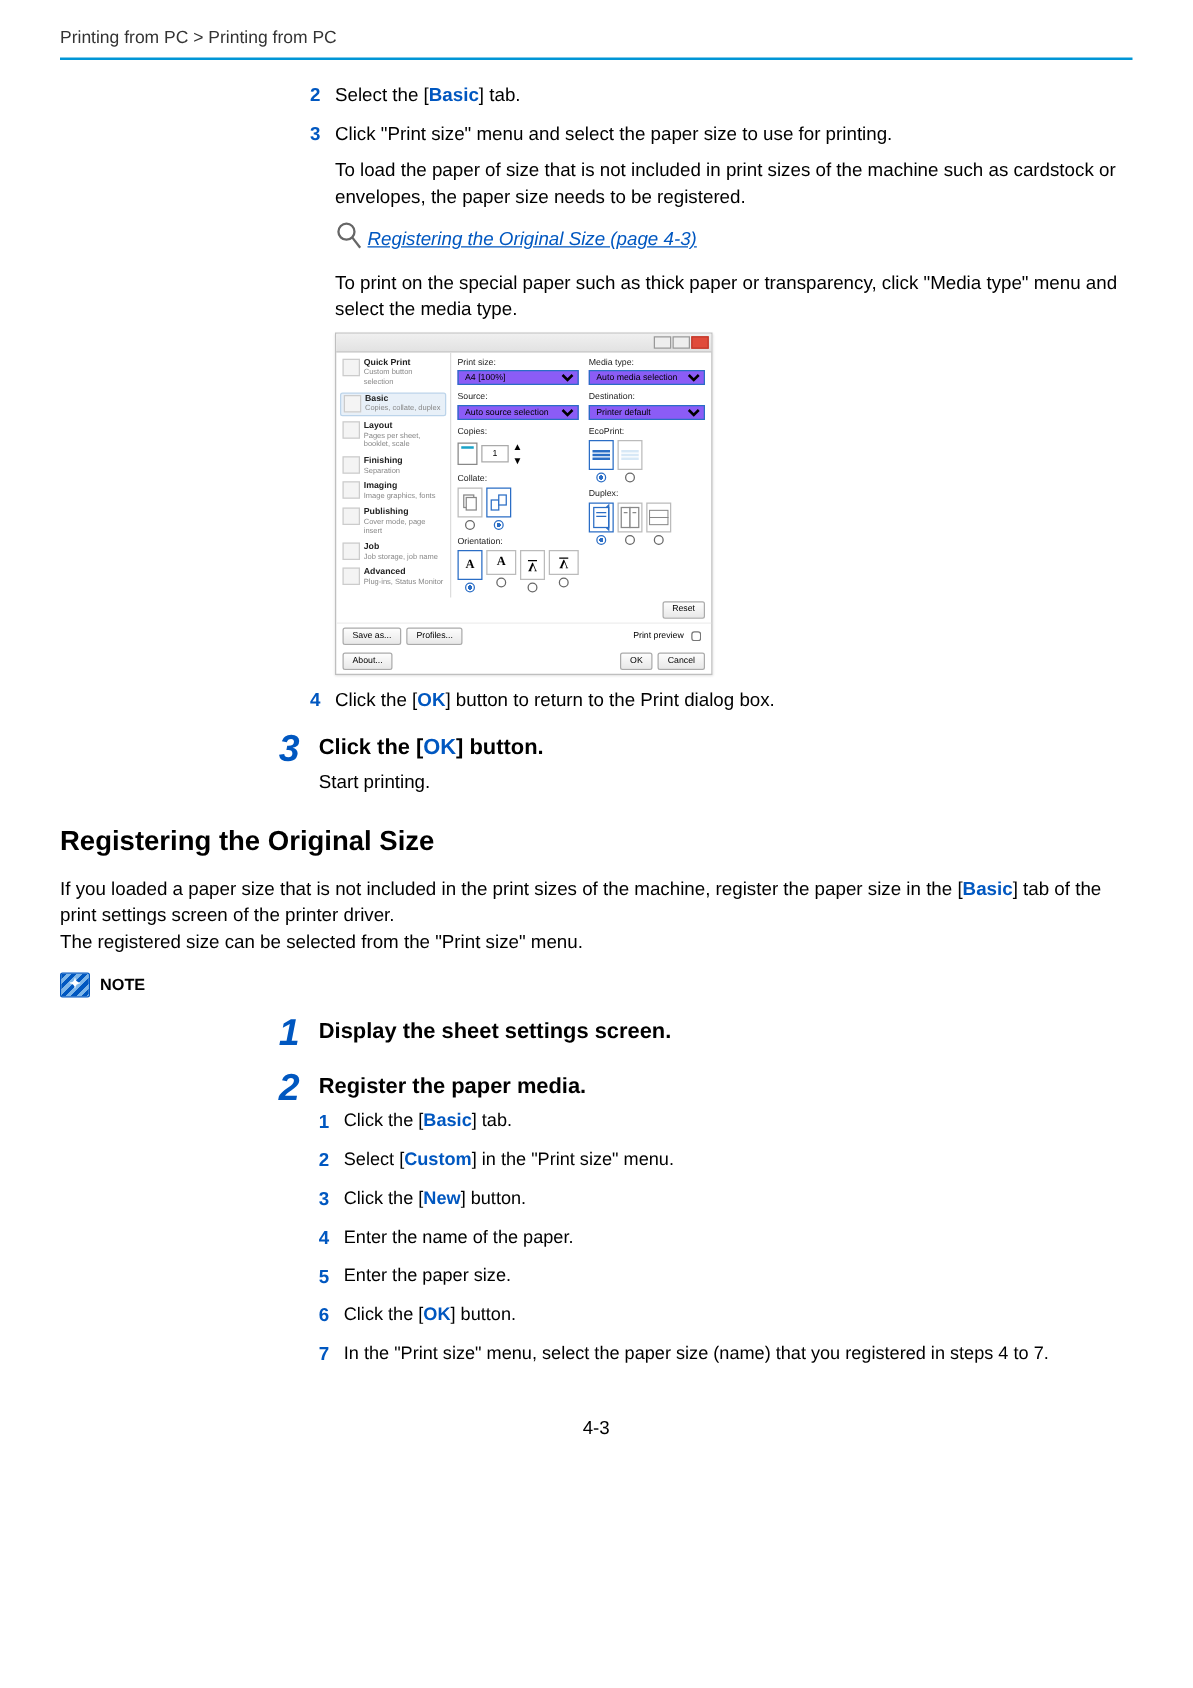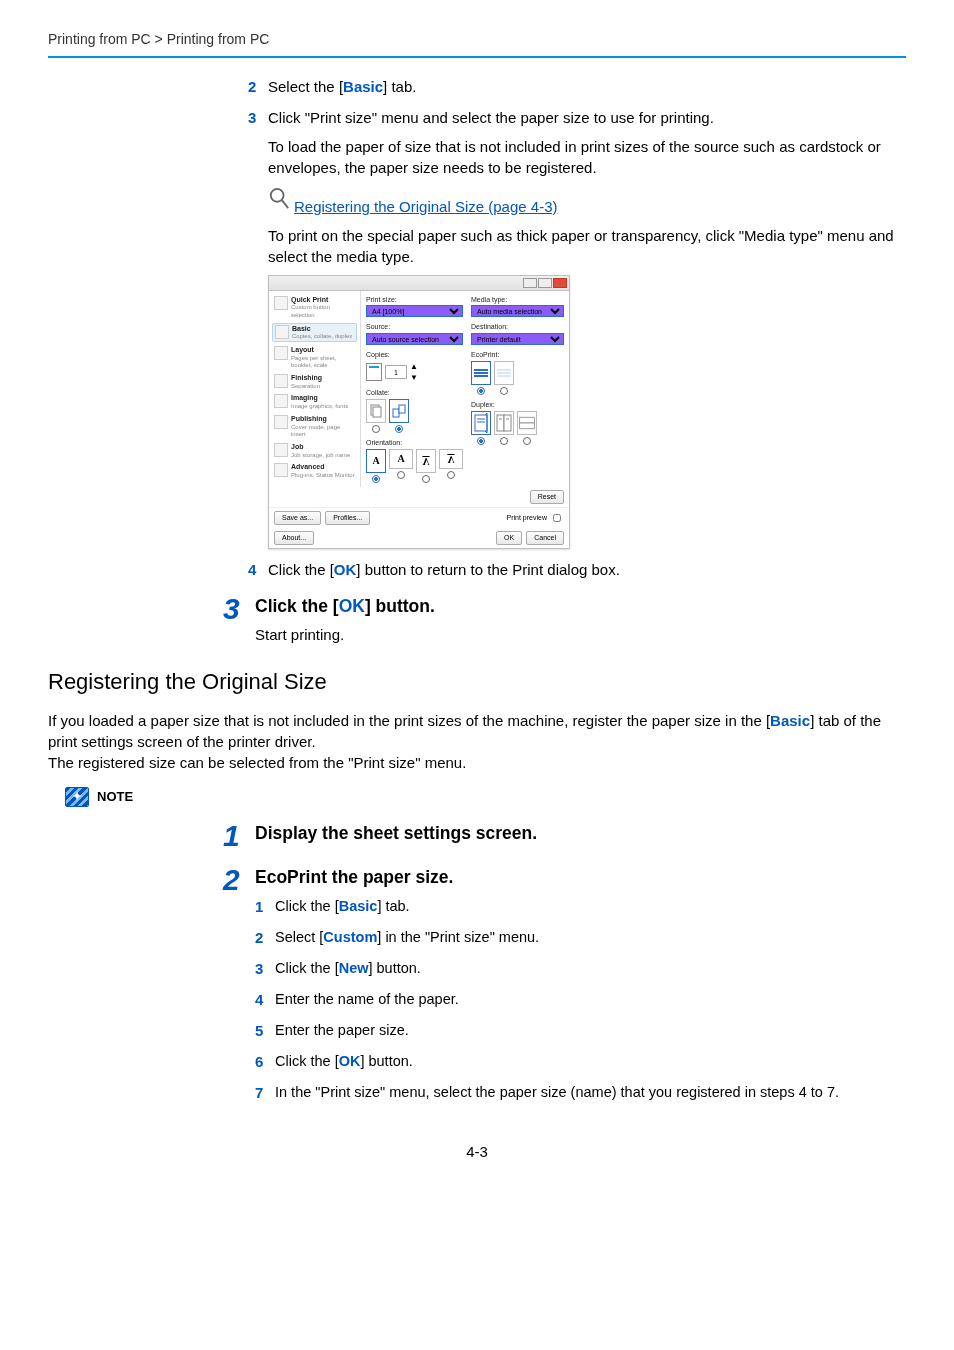--- a/index.html
+++ b/index.html
@@ -4,35 +4,35 @@
 <style>
   body {
     font-family: Arial, Helvetica, sans-serif;
     margin: 0;
     padding: 0;
     width: 954px;
     color: #000;
     font-size: 14.5px;
     line-height: 1.4;
   }
-  .page { padding: 30px 48px 30px 48px; }
+  .page { padding: 20px 48px 30px 48px; }
   .breadcrumb { font-size: 14px; color: #333; margin-bottom: 6px; }
   .hr { border-bottom: 2px solid #0096d6; margin-bottom: 18px; }
   .indent-block { margin-left: 200px; margin-right: 8px; }
   .main-text { font-size: 15px; }
   ol.numlist { list-style: none; padding: 0; margin: 0; }
   ol.numlist > li { margin-bottom: 10px; }
   ol.numlist > li > .numrow { display:flex; align-items:flex-start; }
   .numlist .num { color:#0057c0; font-weight:bold; font-family: Arial; font-size:15px; width:20px; flex:0 0 20px; }
   .numlist .content { flex:1; }
   .em-blue { color:#0057c0; font-weight:bold; }
   .sub-para { margin-top:8px; margin-left:20px; font-size:15px;}
   a.link { color:#0057c0; text-decoration: underline; }
   .note-icon-ref {
-    display:flex; align-items:flex-end; margin-top:8px; margin-left:20px; margin-bottom:8px;
+    display:flex; align-items:center; margin-top:8px; margin-left:20px; margin-bottom:8px;font-style:italic;
   }
   .note-icon-ref .ico { width:26px; flex:0 0 26px; }
   .note-icon-ref .ico svg { width:22px; height:26px; }
 
   .bigstep {
     display:flex;
     align-items:flex-start;
     margin-left:175px;
     margin-top:14px;
   }
@@ -43,24 +43,24 @@
     font-size:30px;
     font-style:italic;
     width:32px;
     flex:0 0 32px;
     line-height:1;
   }
   .bigstep .bigbody { flex:1; }
   .bigstep .bigtitle { font-weight:bold; font-size:17.5px; font-family: Arial, sans-serif; margin-bottom:6px; }
   .bigstep .bigtext { font-size:15px; }
 
-  h2.section { font-size:22px; font-weight:normal; margin:22px 0 12px 0; }
+  h2.section { font-size:22px; font-weight:bold; margin:22px 0 12px 0; }
   .fullwidth-text { font-size:15px; }
 
-  .note-box { margin-top:14px;margin-left:17px; }
+  .note-box { margin-top:14px; }
   .note-header {
     display:flex; align-items:center;
     font-weight:bold;
     font-size:13px;
   }
   .note-header .note-icon {
     width:22px; height:18px;
     background: repeating-linear-gradient(135deg,#0057c0,#0057c0 3px,#7fb6e8 3px,#7fb6e8 6px);
     border:1px solid #0057c0;
     border-radius:2px;
@@ -148,21 +148,21 @@
         </div>
       </div>
     </li>
     <li>
       <div class="numrow">
         <span class="num">3</span>
         <div class="content">
           <span>Click "Print size" menu and select the paper size to use for printing.</span>
         </div>
       </div>
-      <div class="sub-para">To load the paper of size that is not included in print sizes of the source such as cardstock or envelopes, the paper size needs to be registered.</div>
+      <div class="sub-para">To load the paper of size that is not included in print sizes of the machine such as cardstock or envelopes, the paper size needs to be registered.</div>
       <div class="note-icon-ref">
         <span class="ico">
           <svg viewBox="0 0 24 28">
                 <ellipse cx="10" cy="10" rx="7" ry="7" fill="none" stroke="#666" stroke-width="2"></ellipse>
                 <line x1="15" y1="15" x2="22" y2="24" stroke="#666" stroke-width="2"></line>
               </svg>
         </span>
         <a href="#" class="link">Registering the Original Size (page 4-3)</a>
       </div>
       <div class="sub-para">To print on the special paper such as thick paper or transparency, click "Media type" menu and select the media type.</div>
@@ -401,21 +401,21 @@
 <div class="bigstep">
   <span class="bignum">1</span>
   <div class="bigbody">
     <div class="bigtitle">Display the sheet settings screen.</div>
   </div>
 </div>
 
 <div class="bigstep">
   <span class="bignum">2</span>
   <div class="bigbody">
-    <div class="bigtitle">EcoPrint the paper size.</div>
+    <div class="bigtitle">Register the paper media.</div>
     <ol class="numlist" style="margin-top:6px;">
       <li>
             <div class="numrow">
               <span class="num">1</span>
               <div class="content"><span>Click the [</span><span class="em-blue">Basic</span><span>] tab.</span></div>
             </div>
           </li>
       <li>
             <div class="numrow">
               <span class="num">2</span>

